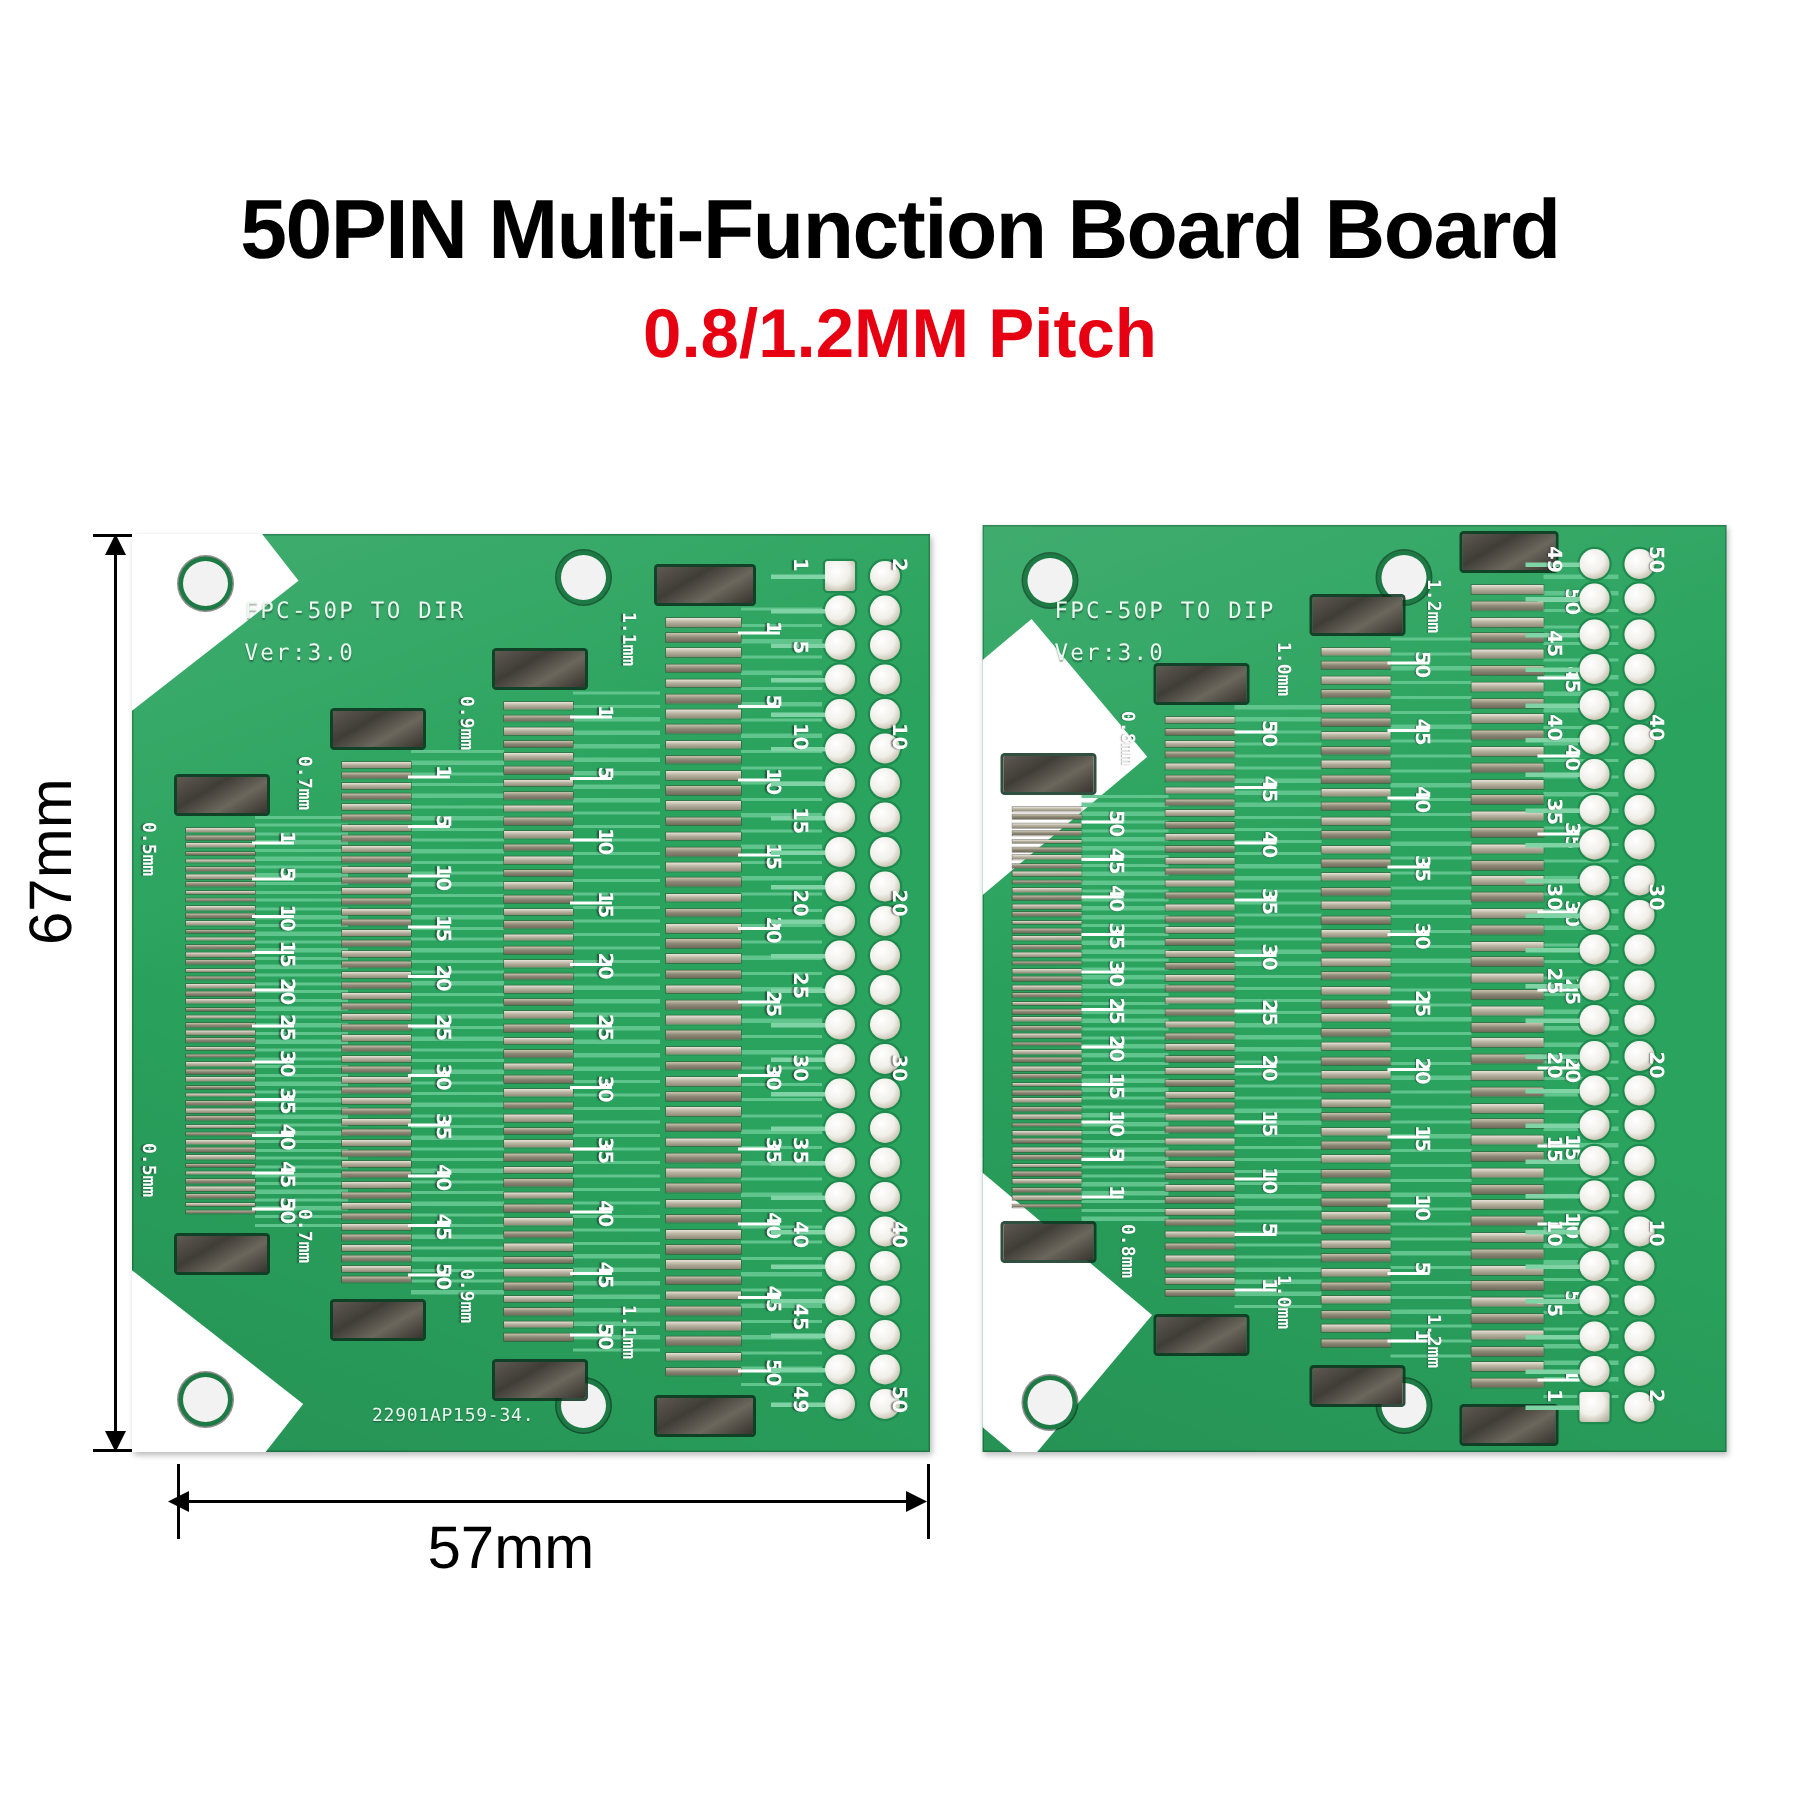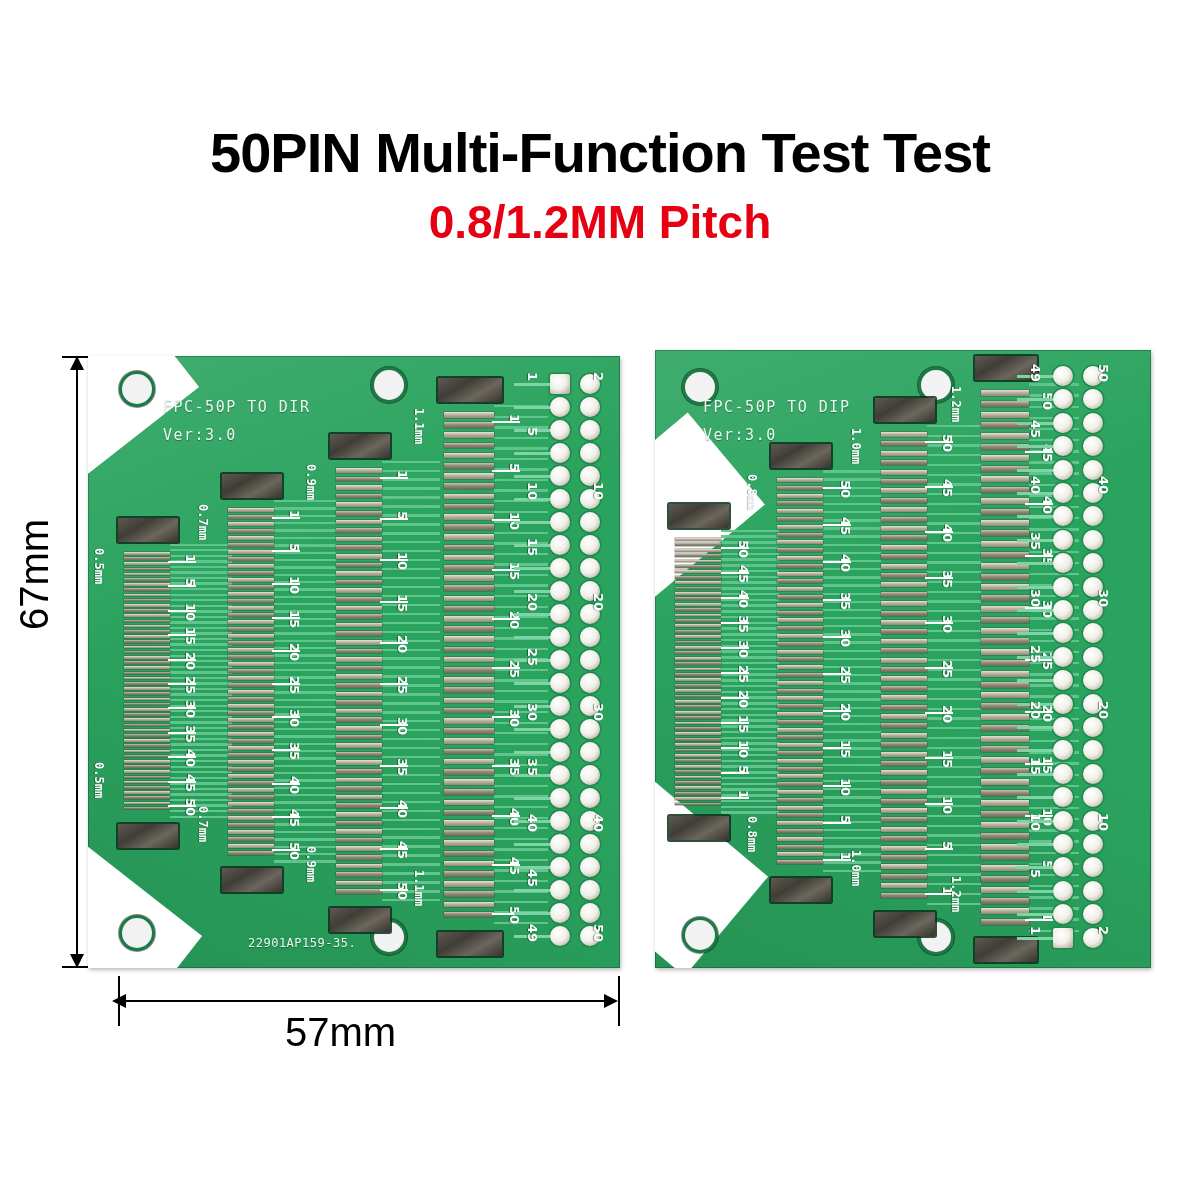--- a/index.html
+++ b/index.html
@@ -104,21 +104,21 @@
     position:absolute;border-radius:50%;
     background:radial-gradient(circle at 38% 34%, #ffffff 0%, #f0efe9 48%, #cfcabb 72%, #9fa093 100%);
     box-shadow:0 0 0 1.5px #1f8a4e;
   }
   .dip.square{border-radius:2px;}
   .dip-trace{position:absolute;background:#7fd3a4;height:3px;}
 </style>
 </head>
 <body>
 
-<div class="title-main">50PIN Multi-Function Test Test</div>
+<div class="title-main">50PIN Multi-Function Board Board</div>
 <div class="title-sub">0.8/1.2MM Pitch</div>
 
 <div>
   <div class="dim-line-v"></div>
   <div class="arrow arr-up" style="left:70px;top:356px;"></div>
   <div class="arrow arr-down" style="left:70px;top:954px;"></div>
   <div class="dim-tick" style="left:62px;top:356px;width:34px;"></div>
   <div class="dim-tick" style="left:62px;top:966px;width:34px;"></div>
   <div class="dim-v-label">67mm</div>
 </div>
@@ -137,21 +137,21 @@
   <div class="chamfer" style="left:-60px;top:-30px;width:150px;height:120px;transform:rotate(-38deg);"></div>
   <div class="chamfer" style="left:-60px;top:520px;width:150px;height:130px;transform:rotate(38deg);"></div>
 
   <div class="hole" style="left:34px;top:18px;width:30px;height:30px;"></div>
   <div class="hole" style="left:286px;top:14px;width:30px;height:30px;"></div>
   <div class="hole" style="left:34px;top:562px;width:30px;height:30px;"></div>
   <div class="hole" style="left:286px;top:566px;width:30px;height:30px;"></div>
 
   <div class="silk" style="left:75px;top:42px;">FPC-50P TO DIR</div>
   <div class="silk" style="left:75px;top:70px;">Ver:3.0</div>
-  <div class="silk silk-code" style="left:160px;top:580px;">22901AP159-35.</div>
+  <div class="silk silk-code" style="left:160px;top:580px;">22901AP159-34.</div>
 
   <div id="left-cols">
       <div class="trace" style="left:82px;top:187.55px;width:62px;height:2.4px;"></div>
       <div class="trace" style="left:82px;top:193.1px;width:62px;height:2.4px;"></div>
       <div class="trace" style="left:82px;top:198.65px;width:62px;height:2.4px;"></div>
       <div class="trace" style="left:82px;top:204.20000000000002px;width:62px;height:2.4px;"></div>
       <div class="trace" style="left:82px;top:209.75000000000003px;width:62px;height:2.4px;"></div>
       <div class="trace" style="left:82px;top:215.3px;width:62px;height:2.4px;"></div>
       <div class="trace" style="left:82px;top:220.85px;width:62px;height:2.4px;"></div>
       <div class="trace" style="left:82px;top:226.4px;width:62px;height:2.4px;"></div>

